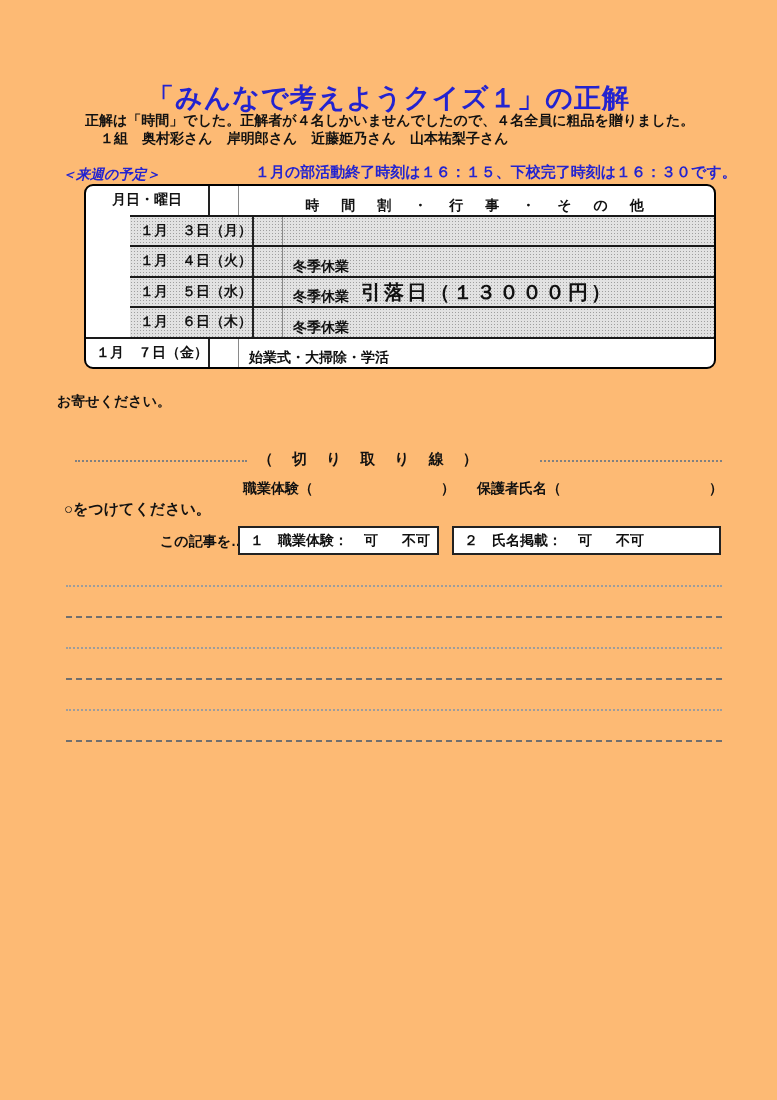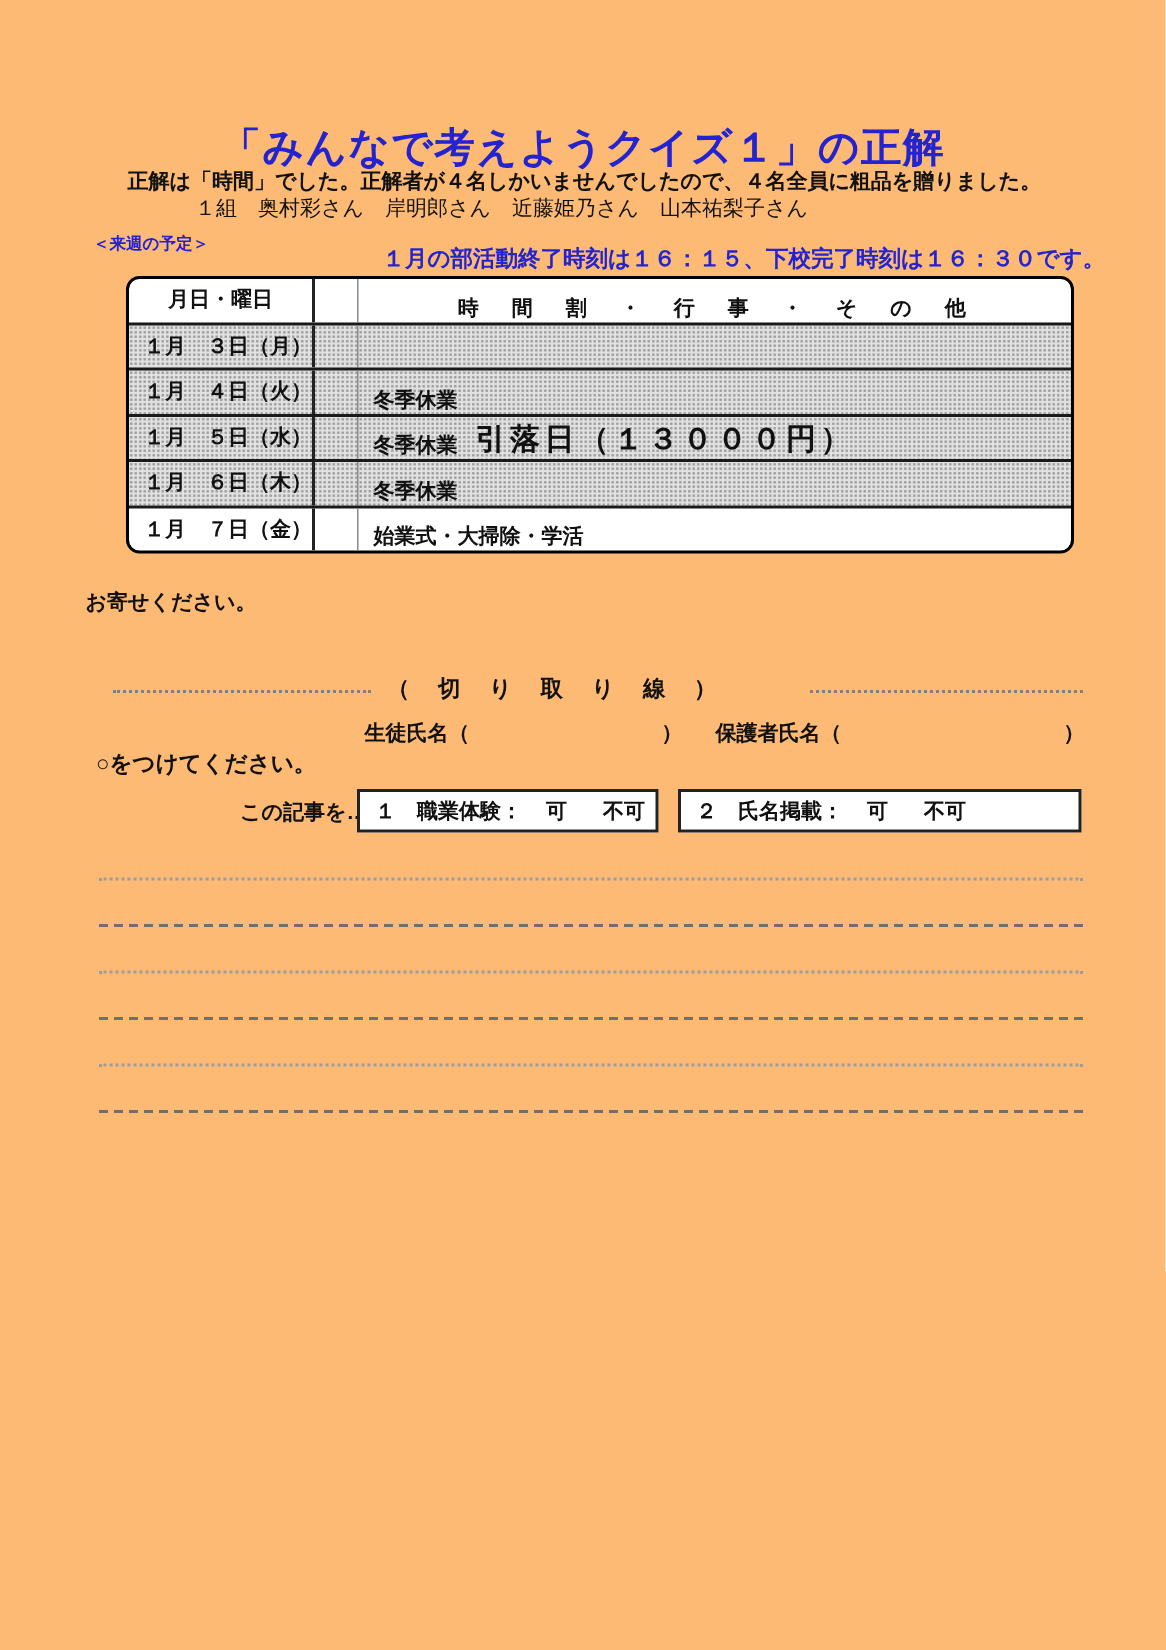--- a/index.html
+++ b/index.html
@@ -7,22 +7,22 @@
     position:relative;width:777px;height:1100px;background:#fdba74;overflow:hidden;
     font-family:"Liberation Sans","DejaVu Sans",sans-serif;color:#111;
   }
   .abs{position:absolute;}
   
   .title{
     top:80px;left:0;width:777px;text-align:center;
     color:var(--accent,#2323d0);font-size:27px;font-weight:bold;letter-spacing:1px;
   }
   .intro1{top:112px;left:85px;font-size:14px;font-weight:bold;white-space:nowrap;}
-  .intro2{top:130px;left:100px;font-size:14px;font-weight:normal;white-space:nowrap;margin-left:30px;}
-  .next-week{top:155px;left:62px;font-size:11px;font-weight:bold;color:var(--accent,#2323d0);white-space:nowrap;}
+  .intro2{top:130px;left:100px;font-size:14px;font-weight:bold;white-space:nowrap;}
+  .next-week{top:166px;left:62px;font-size:14px;font-weight:bold;color:var(--accent,#2323d0);white-space:nowrap;font-style:italic;}
   .notice{top:163px;left:255px;font-size:15px;font-weight:bold;color:var(--accent,#2323d0);white-space:nowrap;}
   
   .sched{
     top:184px;left:84px;width:632px;height:185px;
     border:2px solid #000;border-radius:9px;overflow:hidden;background:#fff;
     display:flex;flex-direction:column;box-sizing:border-box;
   }
   .trow{display:flex;flex:1;align-items:center;box-sizing:border-box;}
   .trow + .trow{border-top:2px solid #1a1a1a;}
   .c-date{width:124px;box-sizing:border-box;height:100%;display:flex;align-items:center;
@@ -32,20 +32,21 @@
   .thead .c-date{justify-content:center;padding-left:0;}
   .thead .c-gap{border-right:1px solid #8a8a8a;}
   .thead .c-body{justify-content:center;padding-left:0;}
   .cell-text{font-size:14px;font-weight:bold;white-space:nowrap;}
   .head-text{font-size:14px;font-weight:bold;letter-spacing:4px;white-space:nowrap;}
   .big-text{font-size:20px;font-weight:bold;letter-spacing:3px;white-space:nowrap;margin-left:12px;}
   .shaded{
     background-color:#e2e2e2;
     background-image:radial-gradient(circle,#9f9f9f 0.8px,transparent 0.95px);
     background-size:3px 3px;
+    margin-left:44px;
   }
   
   .para{top:392px;left:57px;width:668px;font-size:14px;font-weight:bold;line-height:18px;}
   .para div{white-space:nowrap;}
   
   .cut{top:450px;left:0;width:777px;height:22px;}
   .cut-dash{position:absolute;top:10px;border-top:2px dotted #808080;}
   .cut-dash.left{left:75px;width:172px;}
   .cut-dash.right{left:540px;width:182px;}
   .cut-label{position:absolute;top:0;left:258px;font-size:15px;font-weight:bold;letter-spacing:2px;white-space:nowrap;}
@@ -148,21 +149,21 @@
     <div>お寄せください。</div>
   </div>
 
   <div class="abs cut">
     <div class="cut-dash left"></div>
     <div class="cut-label">（　切　り　取　り　線　）</div>
     <div class="cut-dash right"></div>
   </div>
 
   <div class="abs names">
-    <span>生徒氏名（</span>
+    <span>職業体験（</span>
     <span class="paren-gap-s"></span>
     <span>）</span>
     <span class="name-gap"></span>
     <span>保護者氏名（</span>
     <span class="paren-gap-g"></span>
     <span>）</span>
   </div>
 
   <div class="abs circle-note">○をつけてください。</div>
   <div class="abs article-prefix">この記事を…</div>

